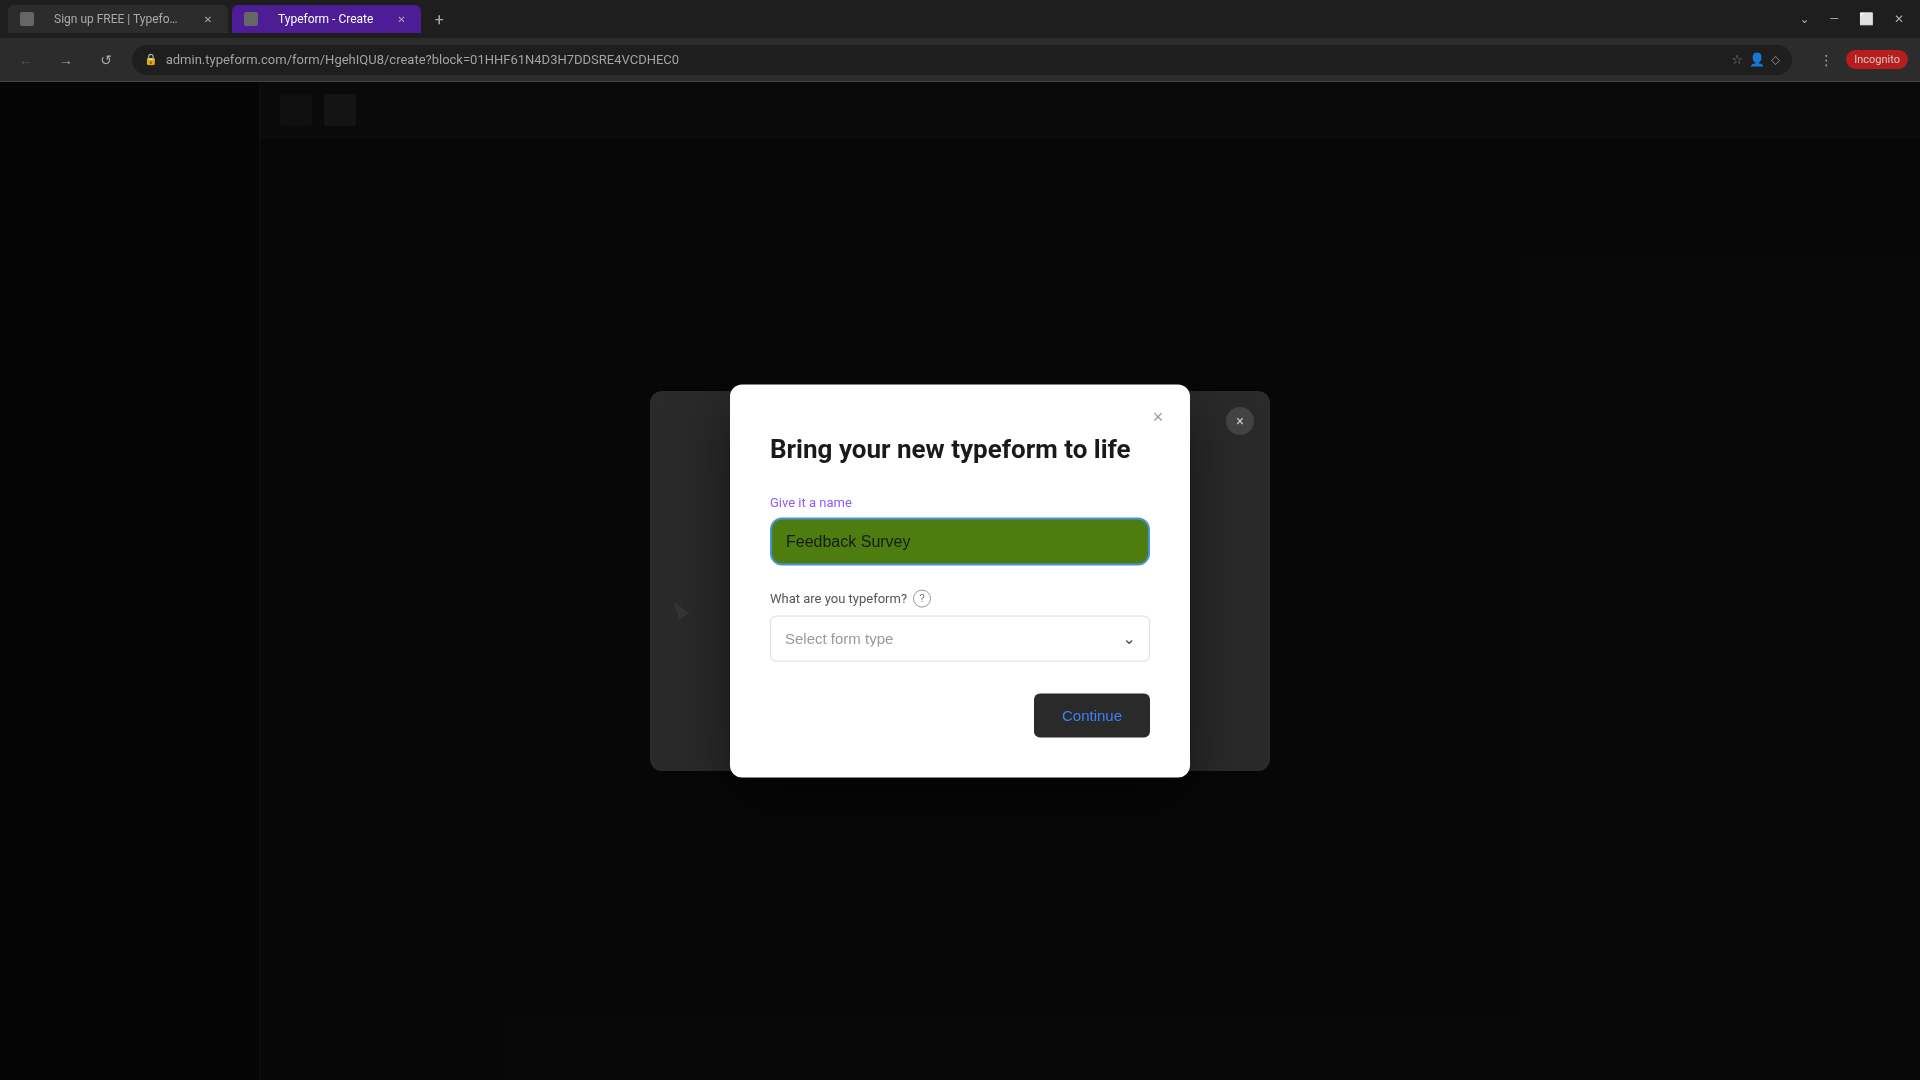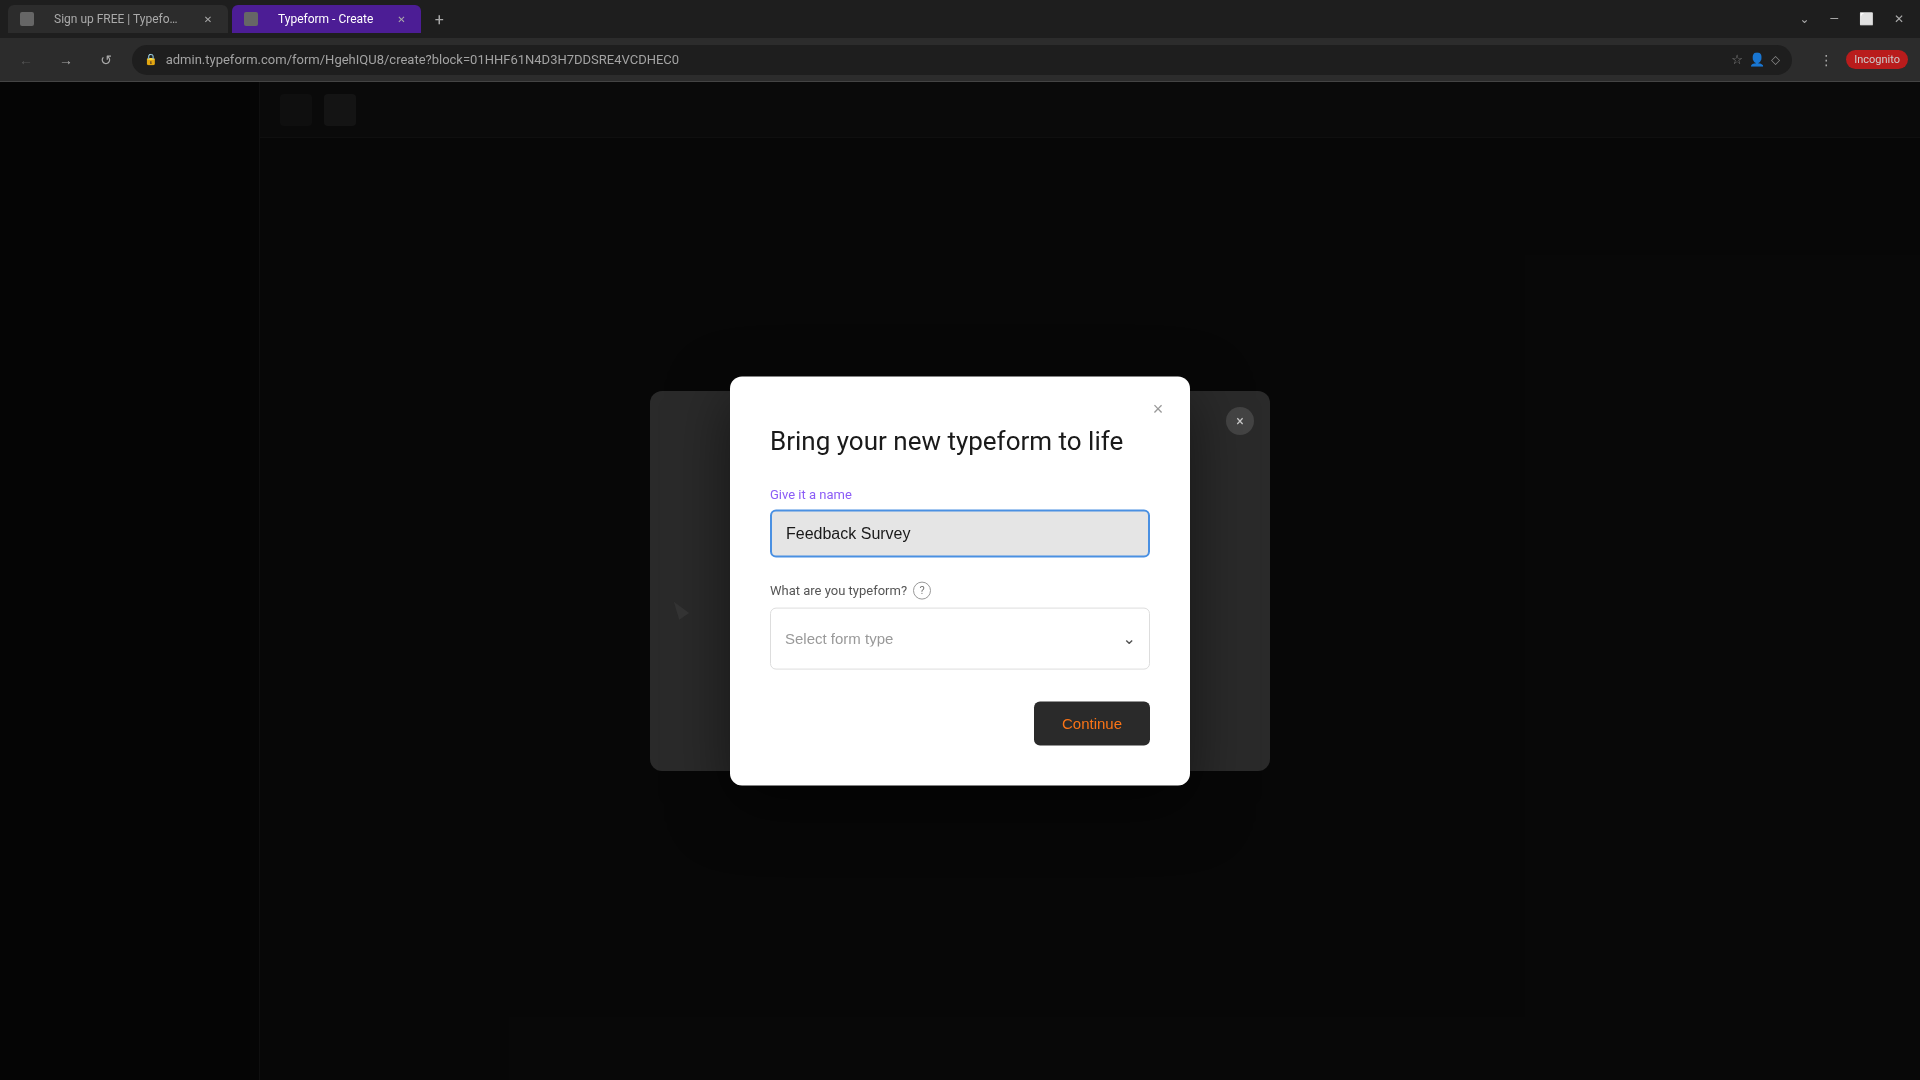--- a/index.html
+++ b/index.html
@@ -313,44 +313,44 @@
       justify-content: center;
       color: #999;
       cursor: pointer;
       font-size: 18px;
       border: none;
       background: transparent;
     }
 
     .dialog-title {
       font-size: 26px;
-      font-weight: 400;
+      font-weight: 700;
       color: #1a1a1a;
       margin-bottom: 28px;
       line-height: 1.3;
       margin-top: 8px;
     }
 
     .field-label {
       font-size: 13px;
       color: #8b5cf6;
       margin-bottom: 8px;
       display: block;
     }
 
     .text-input {
       width: 100%;
       height: 48px;
       border: 2px solid #4a90e2;
-      border-radius: 6px;
+      border-radius: 12px;
       padding: 12px 14px;
       font-size: 16px;
       color: #1a1a1a;
       outline: none;
-      background: #e5e5e5;
+      background: #4d7c0f;
       margin-bottom: 24px;
     }
 
     .field-label-row {
       display: flex;
       align-items: center;
       gap: 6px;
       margin-bottom: 8px;
     }
 
@@ -373,21 +373,21 @@
     }
 
     .select-wrapper {
       position: relative;
       width: 100%;
       margin-bottom: 32px;
     }
 
     .select-input {
       width: 100%;
-      height: 62px;
+      height: 46px;
       border: 1.5px solid #ddd;
       border-radius: 6px;
       padding: 0 40px 0 14px;
       font-size: 15px;
       color: #999;
       background: #fff;
       cursor: pointer;
       appearance: none;
       -webkit-appearance: none;
       outline: none;
@@ -405,21 +405,21 @@
 
     .dialog-footer {
       display: flex;
       justify-content: flex-end;
     }
 
     .continue-btn {
       height: 44px;
       padding: 0 28px;
       background: #2a2a2a;
-      color: #f97316;
+      color: #3b82f6;
       border: none;
       border-radius: 6px;
       font-size: 15px;
       font-weight: 500;
       cursor: pointer;
     }
 
     
     .cursor {
       position: absolute;

